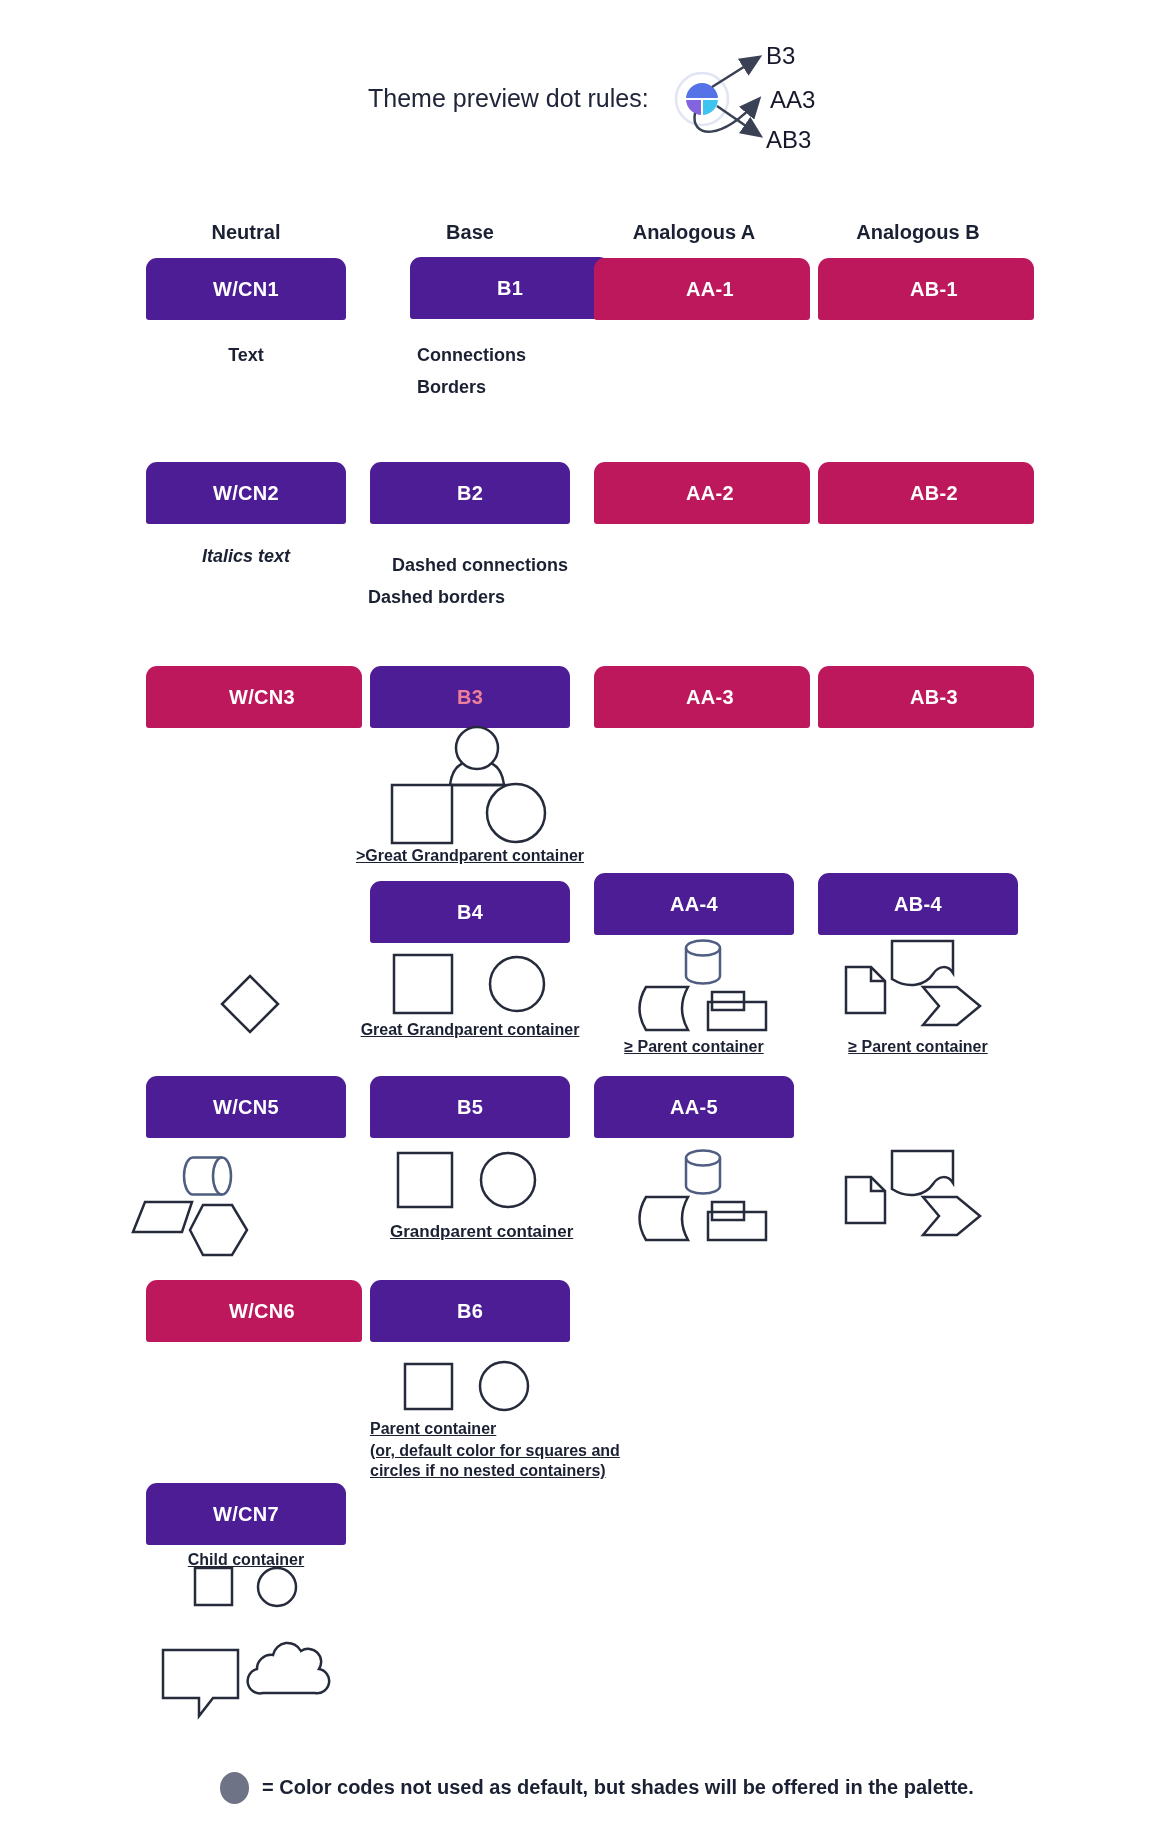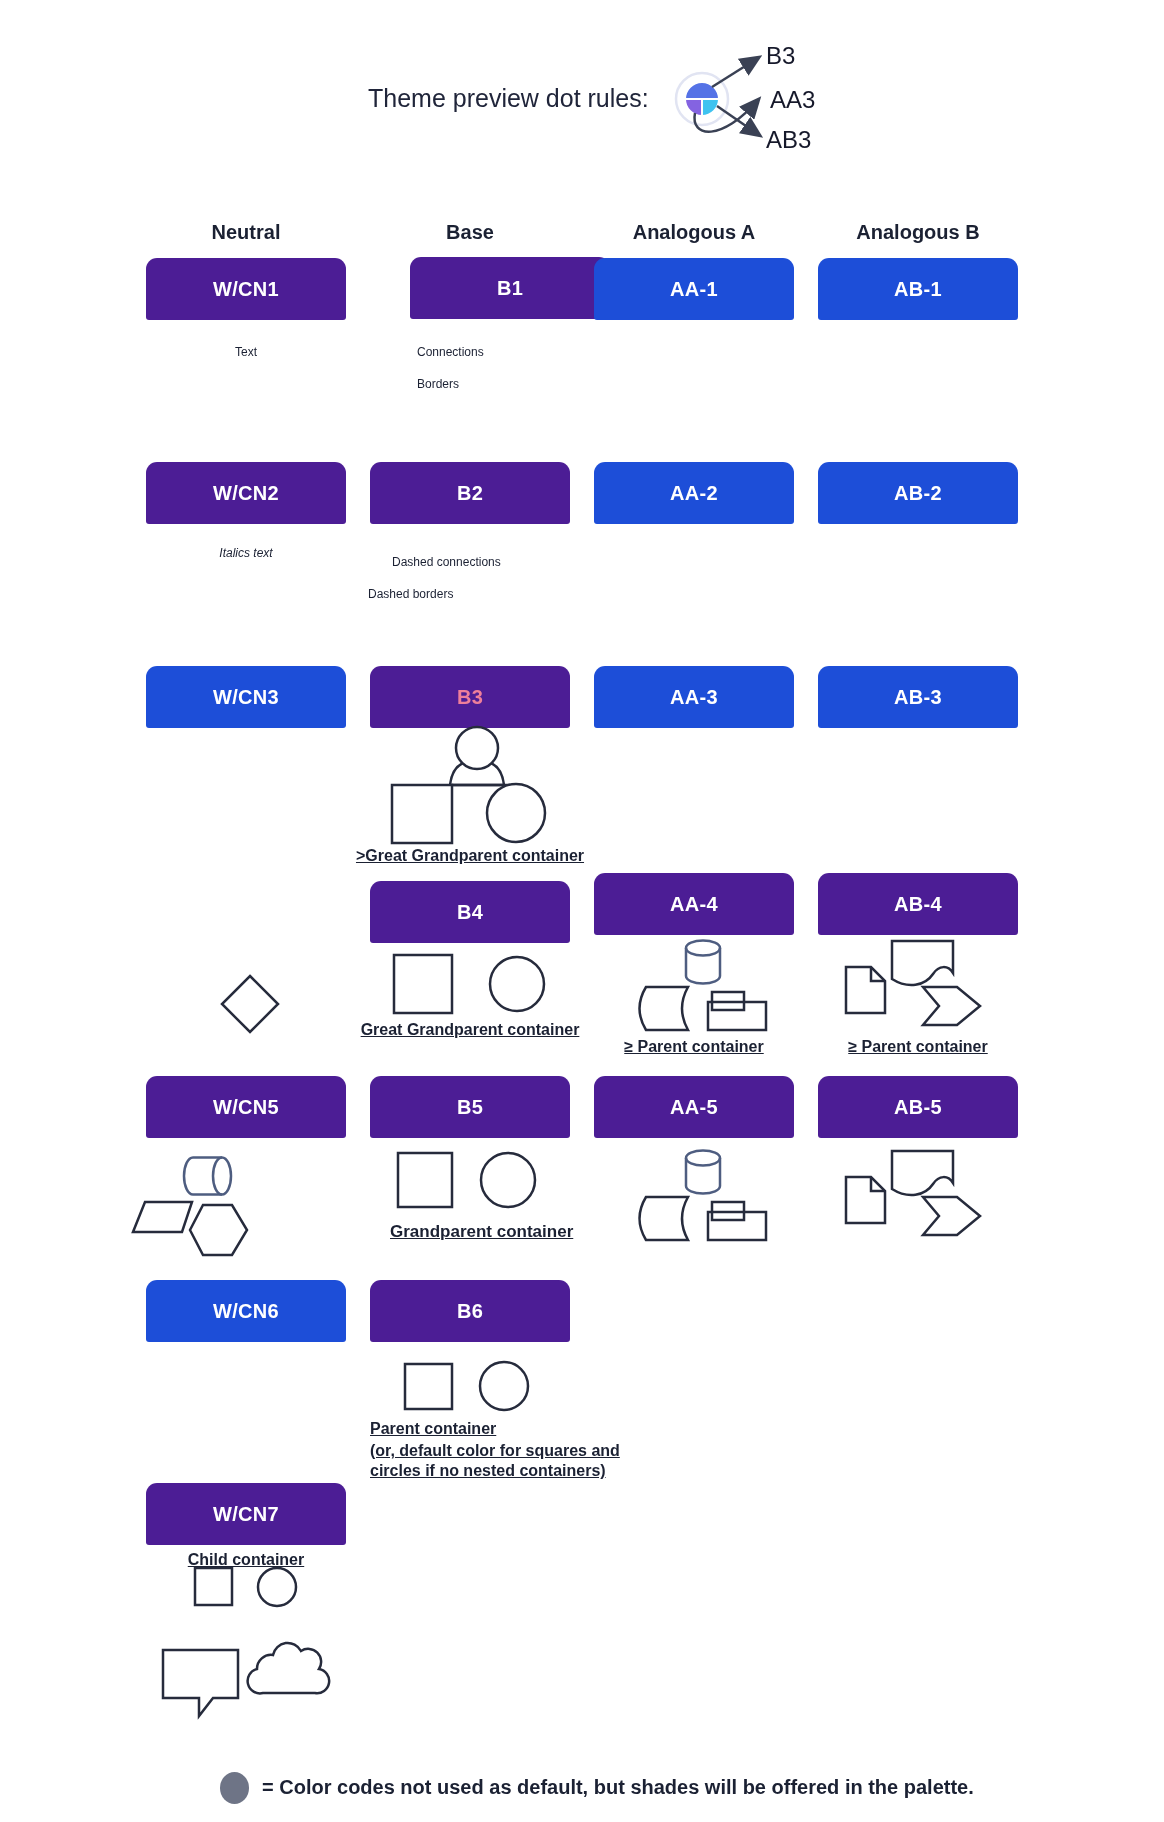--- a/index.html
+++ b/index.html
@@ -10,23 +10,23 @@
   .abs{position:absolute;}
   .title{font-size:25px;font-weight:400;color:#20253a;white-space:nowrap;}
   .dot-label{font-size:24px;font-weight:400;color:#16192b;white-space:nowrap;}
   .hdr{width:200px;text-align:center;font-size:20px;font-weight:700;color:#1b2133;}
   .pill{
     width:200px;height:62px;border-radius:11px 11px 3px 3px;
     display:flex;align-items:center;justify-content:center;
     color:#ffffff;font-size:20px;font-weight:700;letter-spacing:.3px;
   }
   .pill.dark{background:#4c1d95;}
-  .pill.gray{background:#1d4ed8;}
+  .pill.gray{background:#be185d;padding-left:16px;}
   .pill.pink-text{color:#ee7f9a;}
-  .cap{font-size:12px;font-weight:400;color:#1b2133;white-space:nowrap;}
+  .cap{font-size:18px;font-weight:700;color:#1b2133;white-space:nowrap;}
   .cap.center{width:200px;text-align:center;}
   .cap.italic{font-style:italic;}
   .smallcap{font-size:16px;font-weight:700;color:#1b2133;white-space:nowrap;text-decoration:underline;}
   .smallcap.centerblock{width:250px;text-align:center;}
   .smallcap.centercol{width:200px;text-align:center;}
   .legend-text{font-size:20px;font-weight:700;color:#1b2133;white-space:nowrap;}
   .legend-dot{width:29px;height:32px;border-radius:50%;background:#6e7486;}
   svg{display:block;overflow:visible;}
   .shape{stroke:#262b3c;stroke-width:2.5;fill:none;}
   .shape-w{stroke:#262b3c;stroke-width:2.5;fill:#ffffff;}
@@ -125,21 +125,20 @@
       <path d="M 31 32 V 46 H 45"></path>
     </g>
     <path class="shape" d="M 52 6 H 113 V 38 C 108 30, 99 30, 93 39 C 85 51, 68 54, 52 44 Z"></path>
     <path class="shape" d="M 83 52 L 117 52 L 140 71 L 117 90 L 83 90 L 99 71 Z"></path>
   </svg>
   <div class="abs smallcap centercol" style="left:818px;top:1038px;">≥ Parent container</div>
 
   <div class="abs pill dark" style="left:146px;top:1076px;">W/CN5</div>
   <div class="abs pill dark" style="left:370px;top:1076px;">B5</div>
   <div class="abs pill dark" style="left:594px;top:1076px;">AA-5</div>
-  <div class="abs pill dark" style="left:818px;top:1076px;">AB-5</div>
 
   <svg class="abs" style="left:125px;top:1145px;" width="135" height="115" viewBox="0 0 135 115">
     <g class="cyl">
       <ellipse cx="97" cy="31" rx="9" ry="18.5"></ellipse>
       <path d="M 97 12.5 H 68 A 9 18.5 0 0 0 68 49.5 H 97"></path>
     </g>
     <polygon class="shape" points="8,87 20,57 67,57 57,87"></polygon>
     <polygon class="shape" points="65,85 78,60 107,60 122,85 107,110 78,110"></polygon>
   </svg>
 

